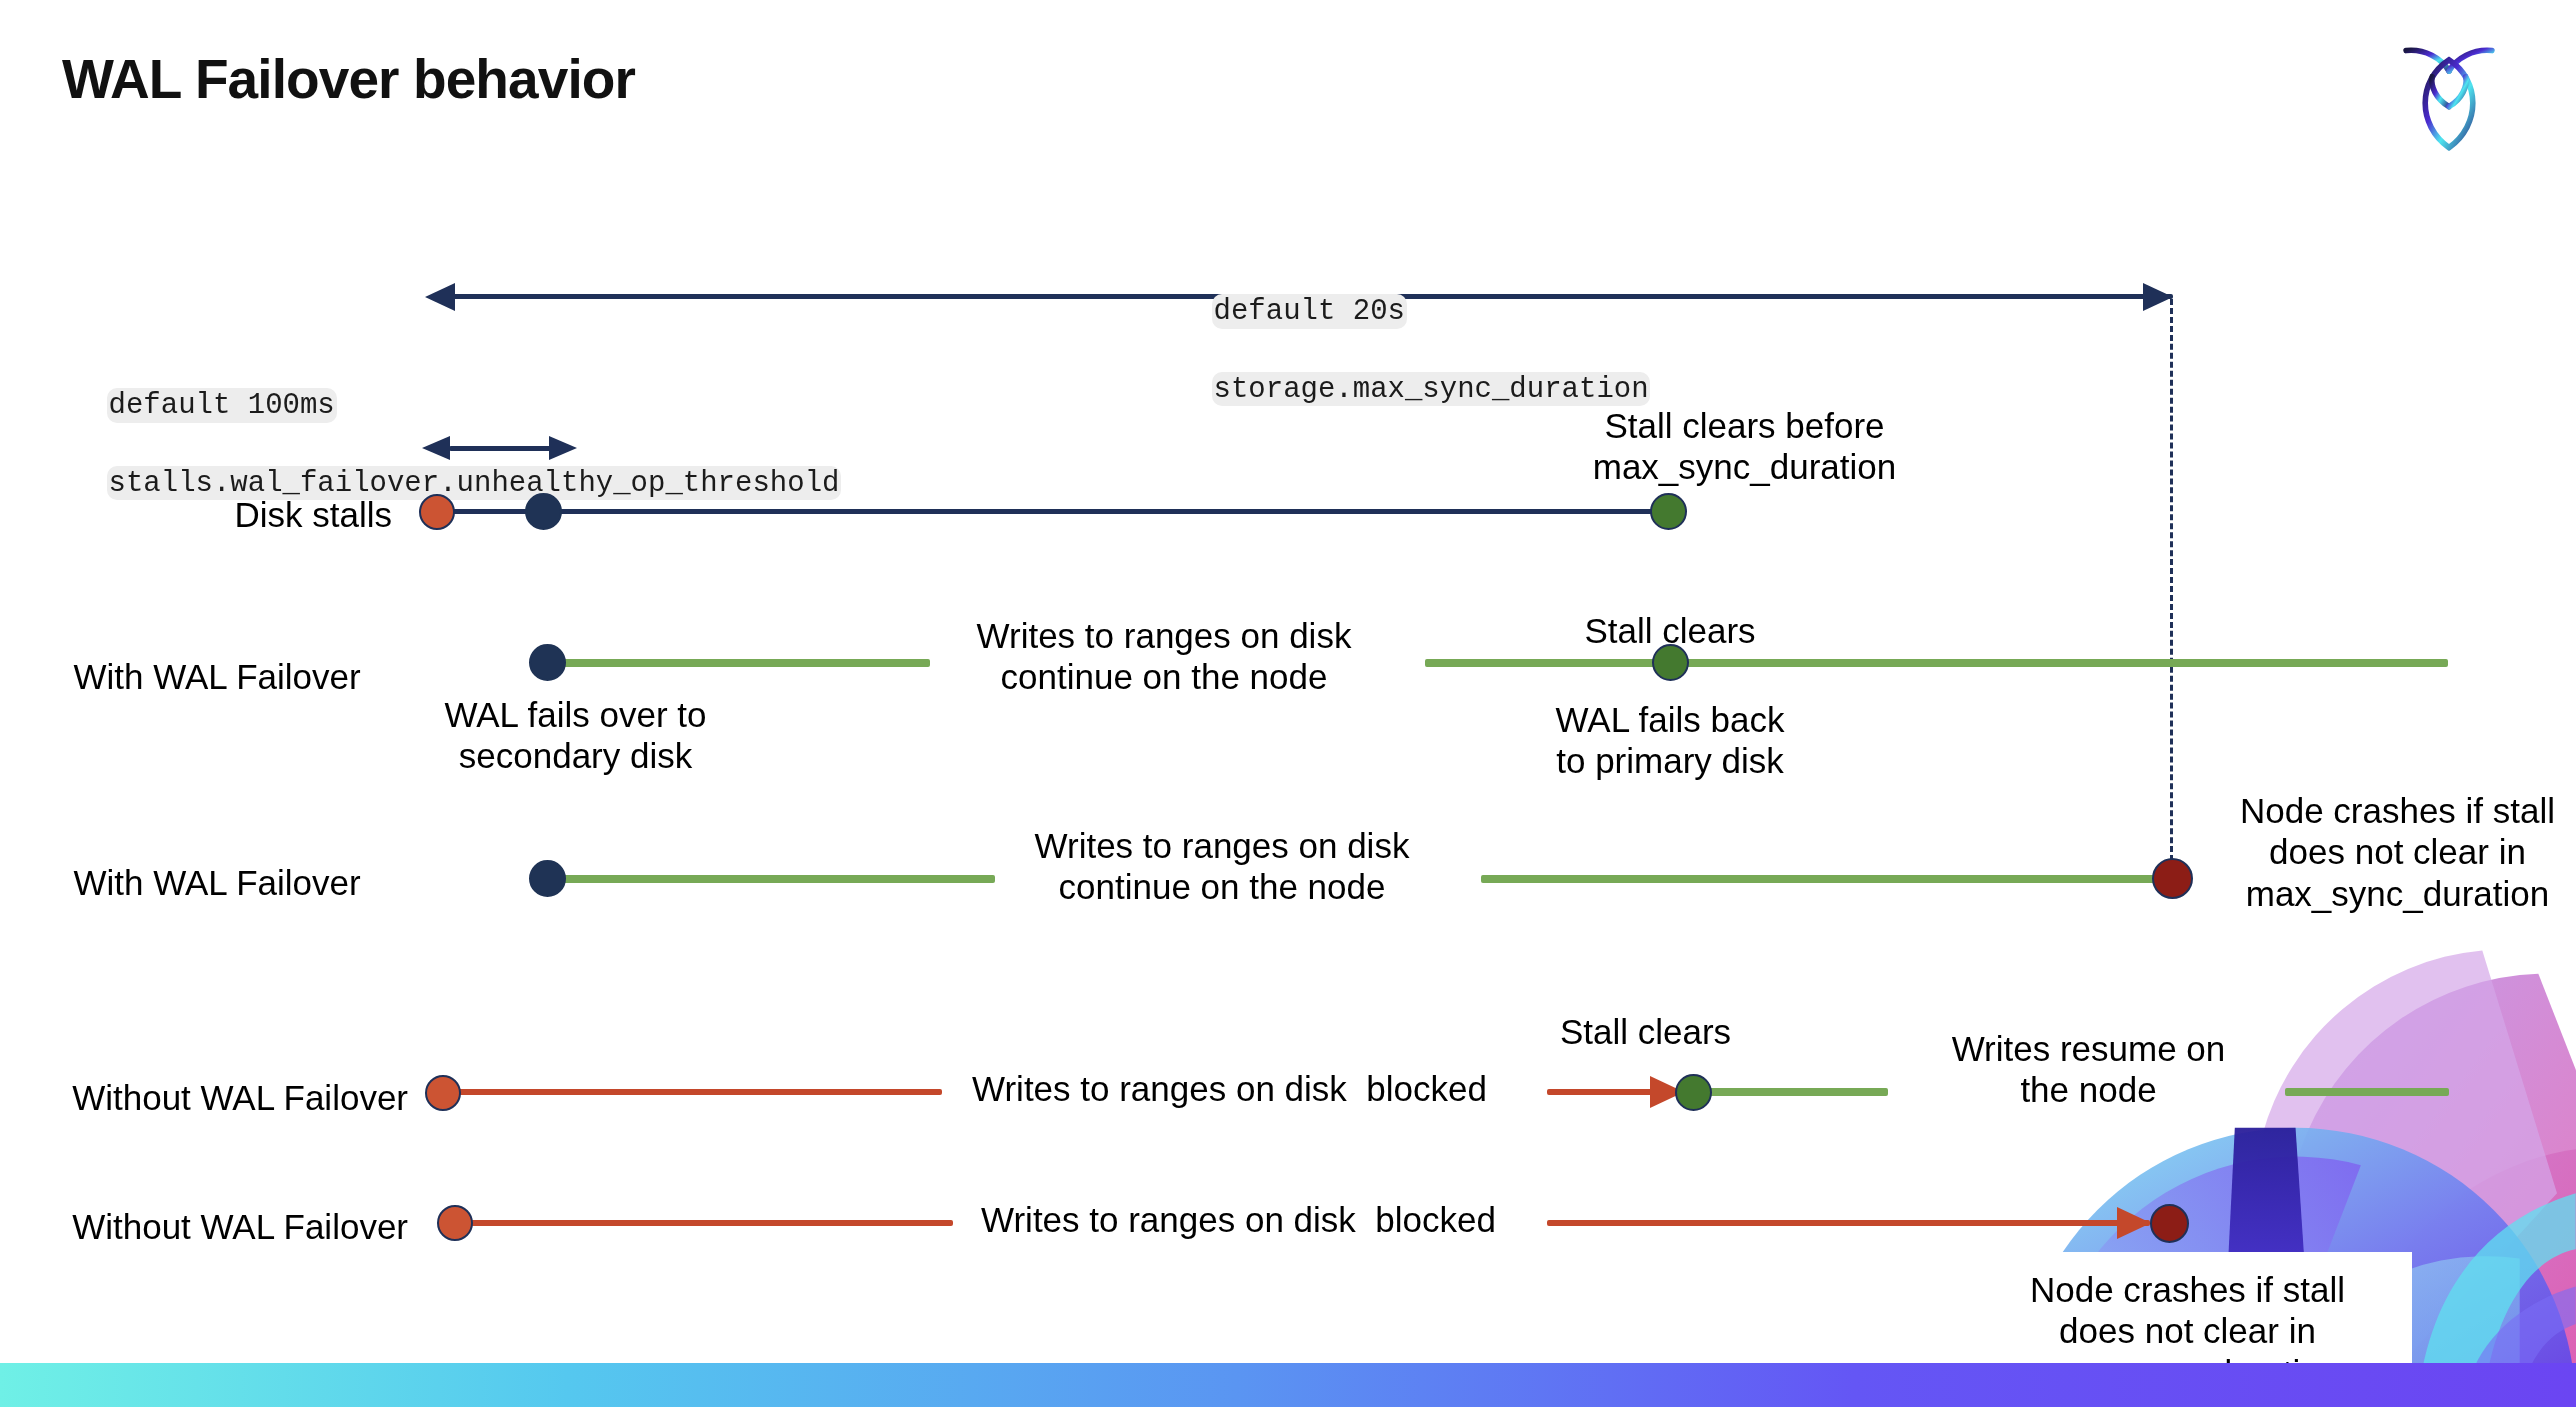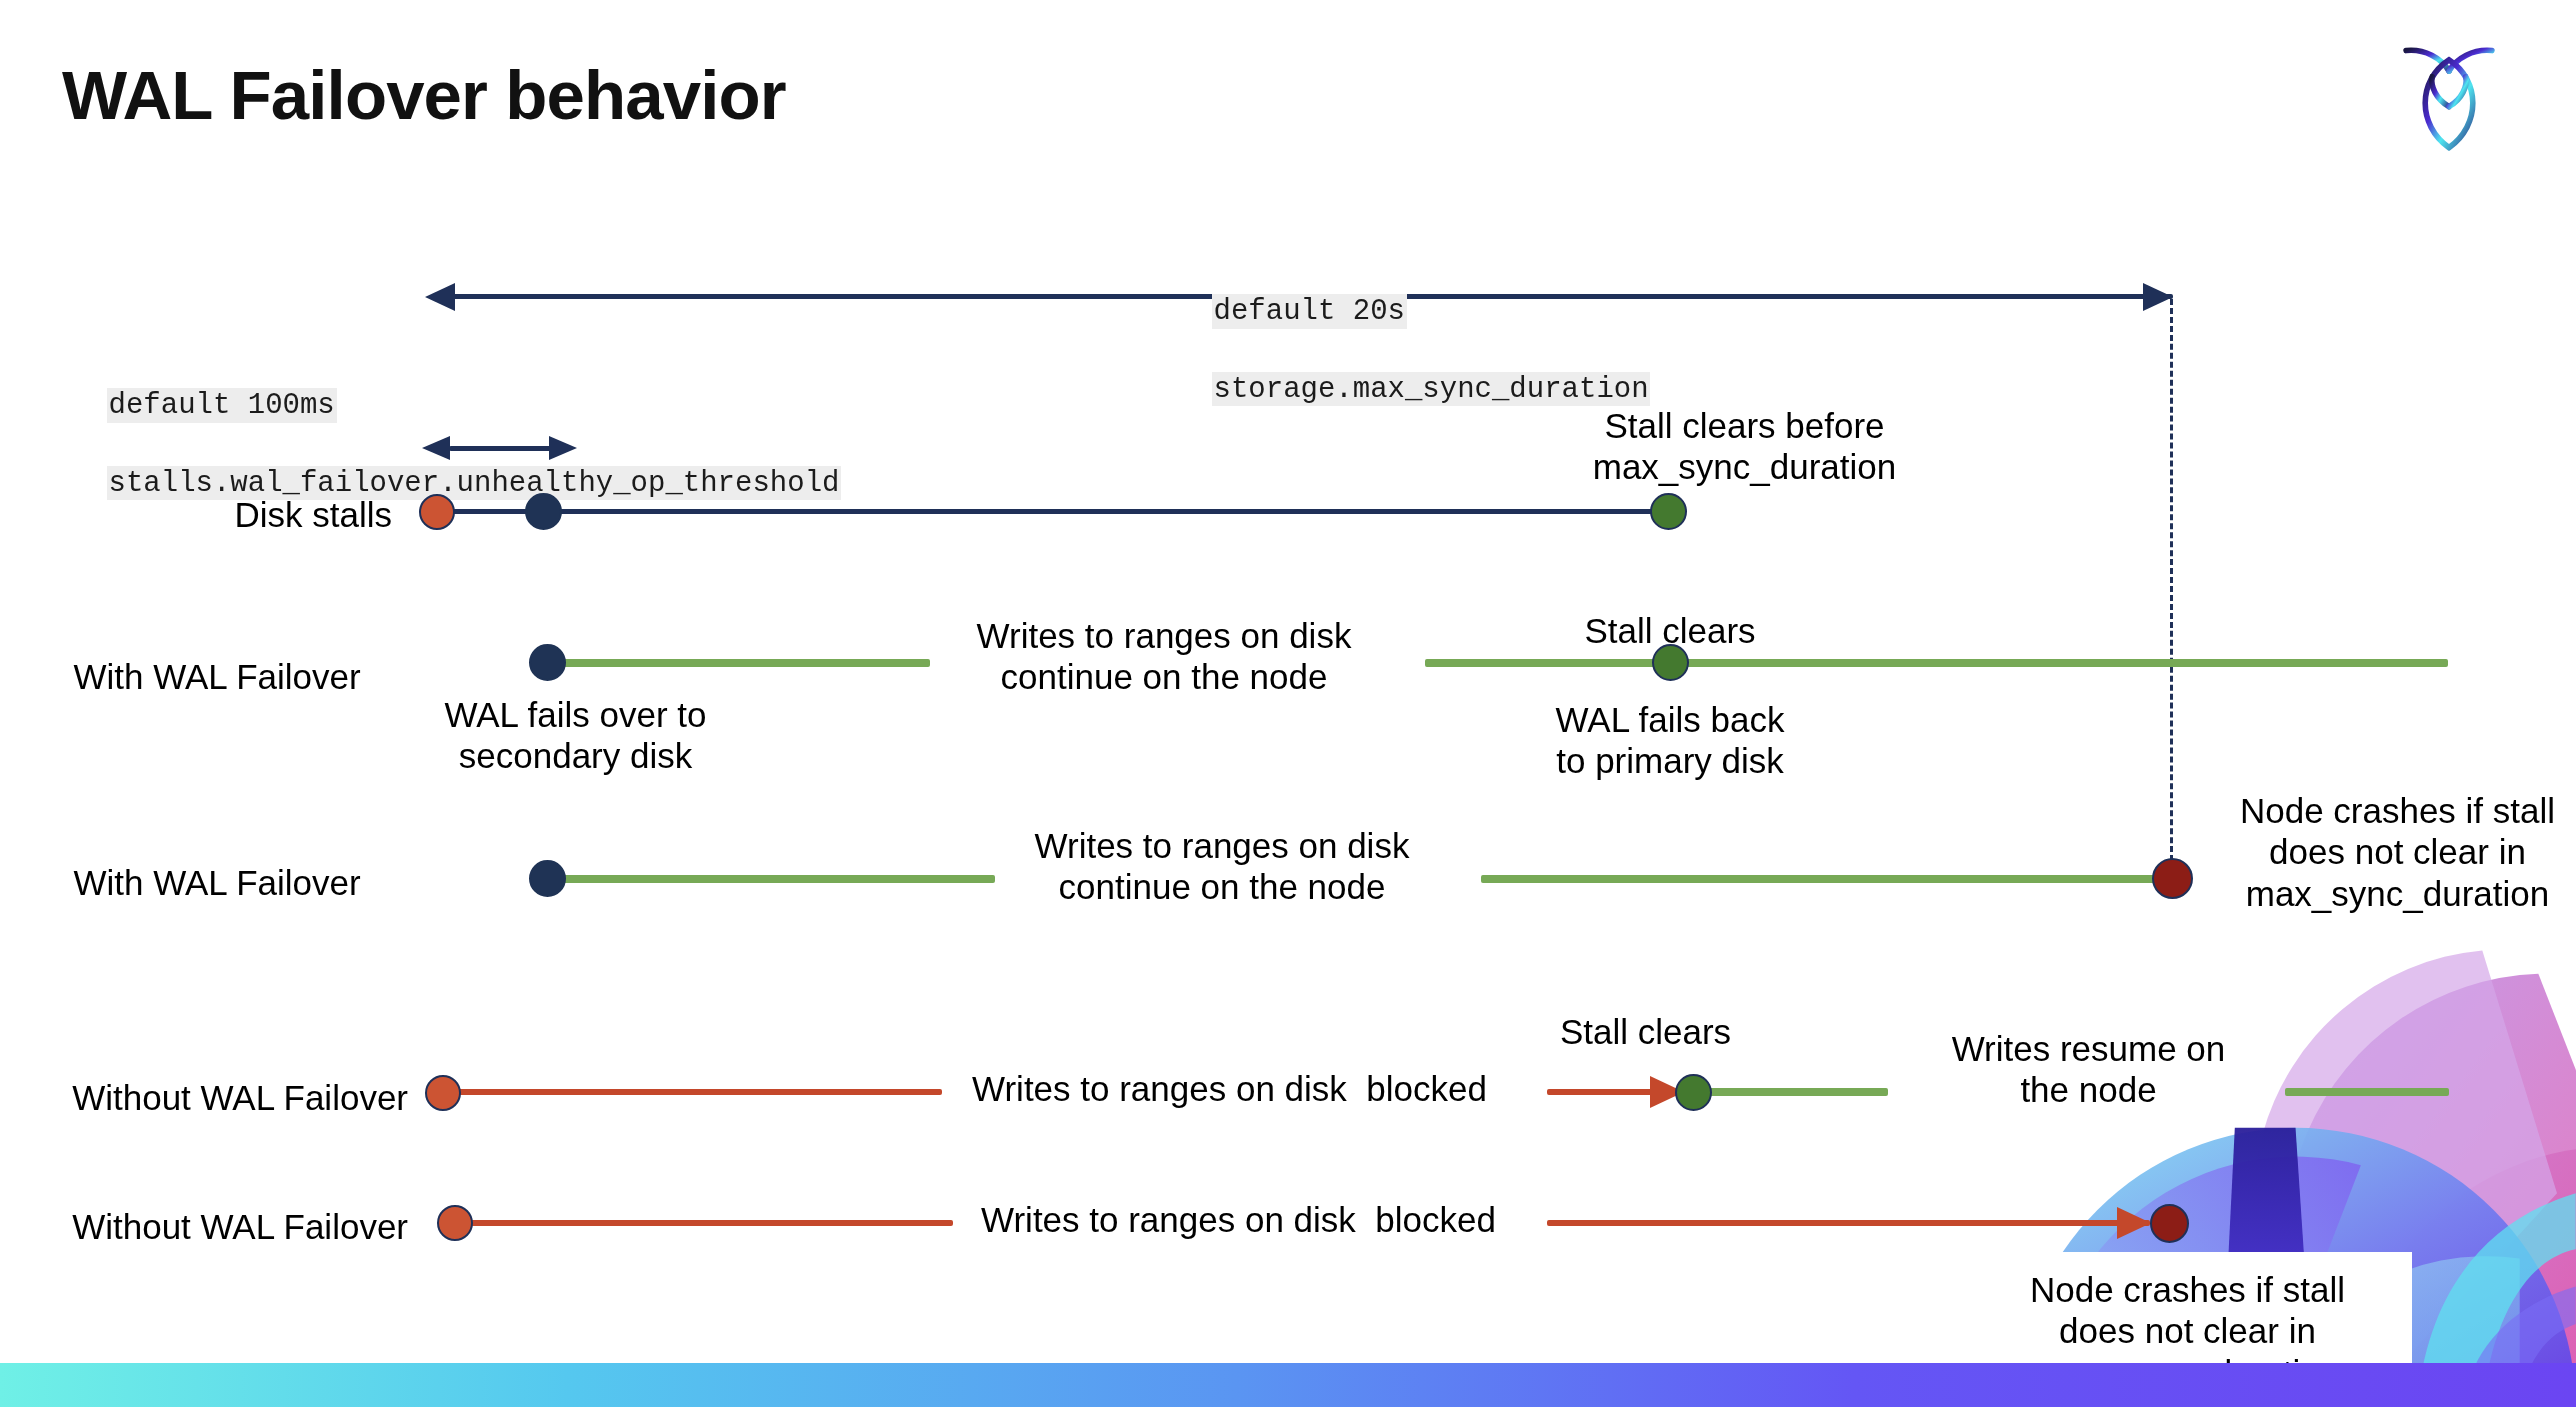--- a/index.html
+++ b/index.html
@@ -7,22 +7,22 @@
     width:2576px;height:1408px;
     background:#ffffff;
     font-family:"Liberation Sans", sans-serif;
     overflow:hidden;
     position:relative;
   }
   .slide{position:absolute;inset:0;overflow:hidden;}
 
   
   .title{
-    position:absolute;left:62px;top:61px;
-    font-size:69px;line-height:1.0;
+    position:absolute;left:62px;top:52px;
+    font-size:55px;line-height:1.0;
     font-weight:700;letter-spacing:-0.9px;
     color:#111111;
     white-space:nowrap;
   }
 
   
   .logo{position:absolute;left:2393px;top:28px;width:112px;height:131px;}
 
   
   .bottom-band{
@@ -60,21 +60,21 @@
   .lbl.l{text-align:center;}
   .lbl.r{text-align:right;}
 
   .mono{
     position:absolute;
     font-family:"Liberation Mono", monospace;
     font-size:29px;line-height:1.34;
     color:#1b1b1b;
     white-space:pre;
   }
-  .mono span{background:#ededed;padding:0.9px 1.9px;}
+  .mono span{background:#ededed;padding:0.9px 1.9px;border-radius:10px;}
 
   
   .callout{
     position:absolute;background:#ffffff;
     padding:17px 24px 20.6px 24px;
     box-sizing:border-box;
   }
 </style>
 </head>
 <body>

